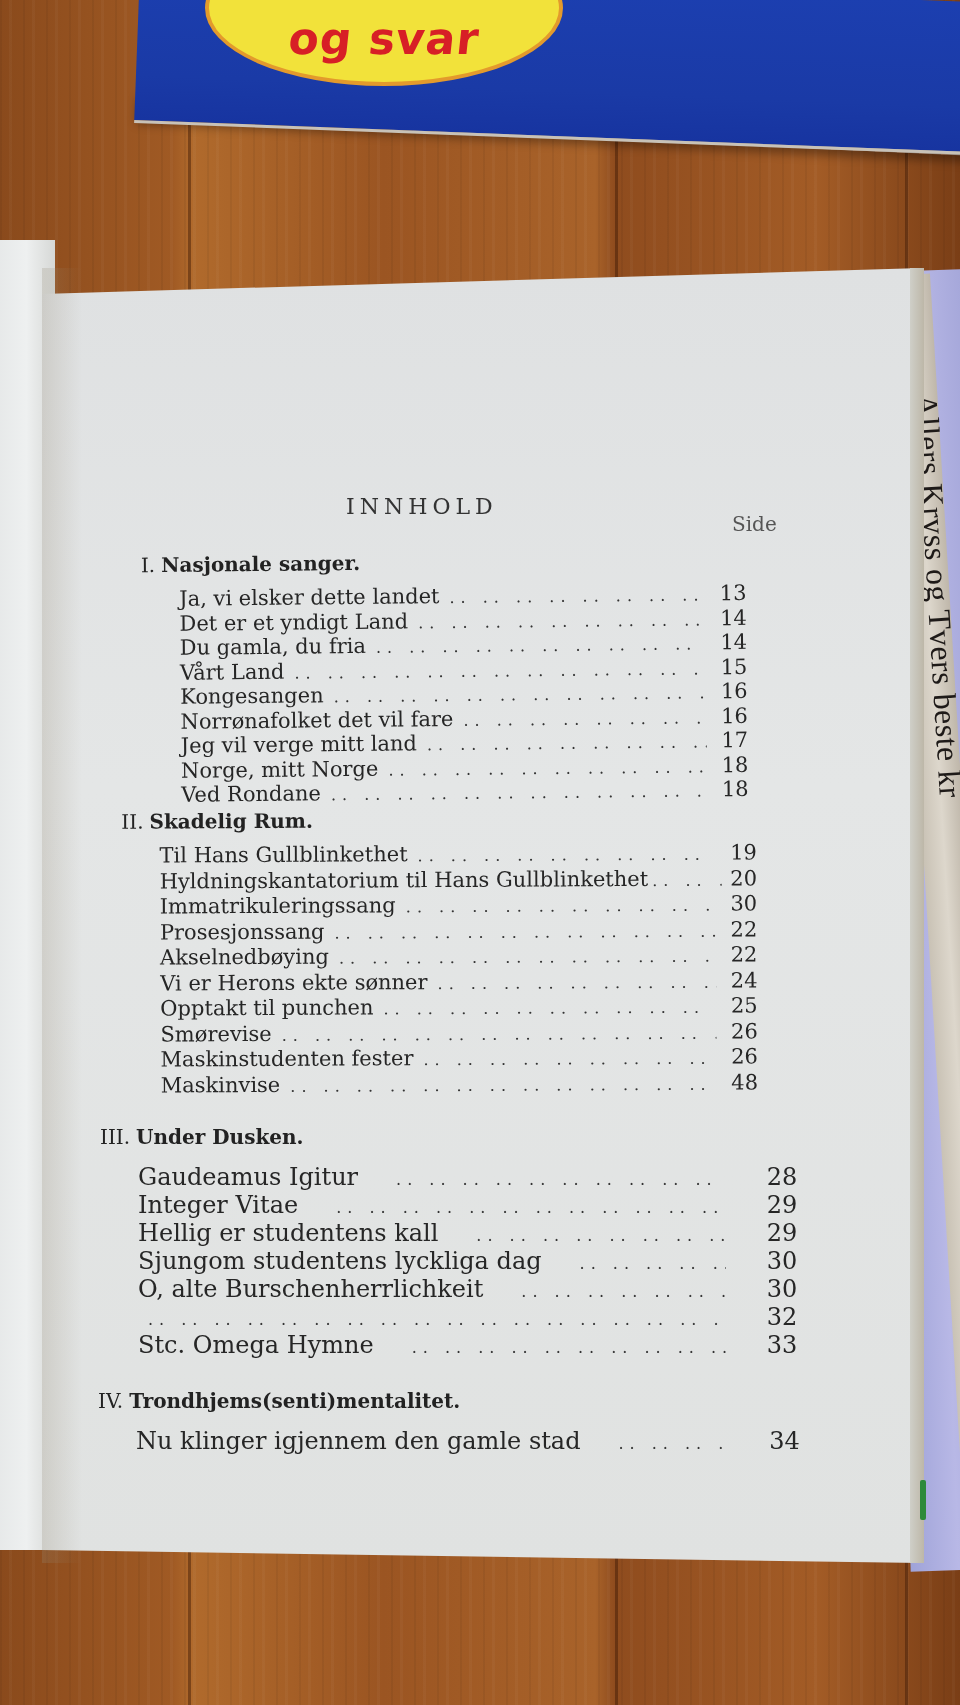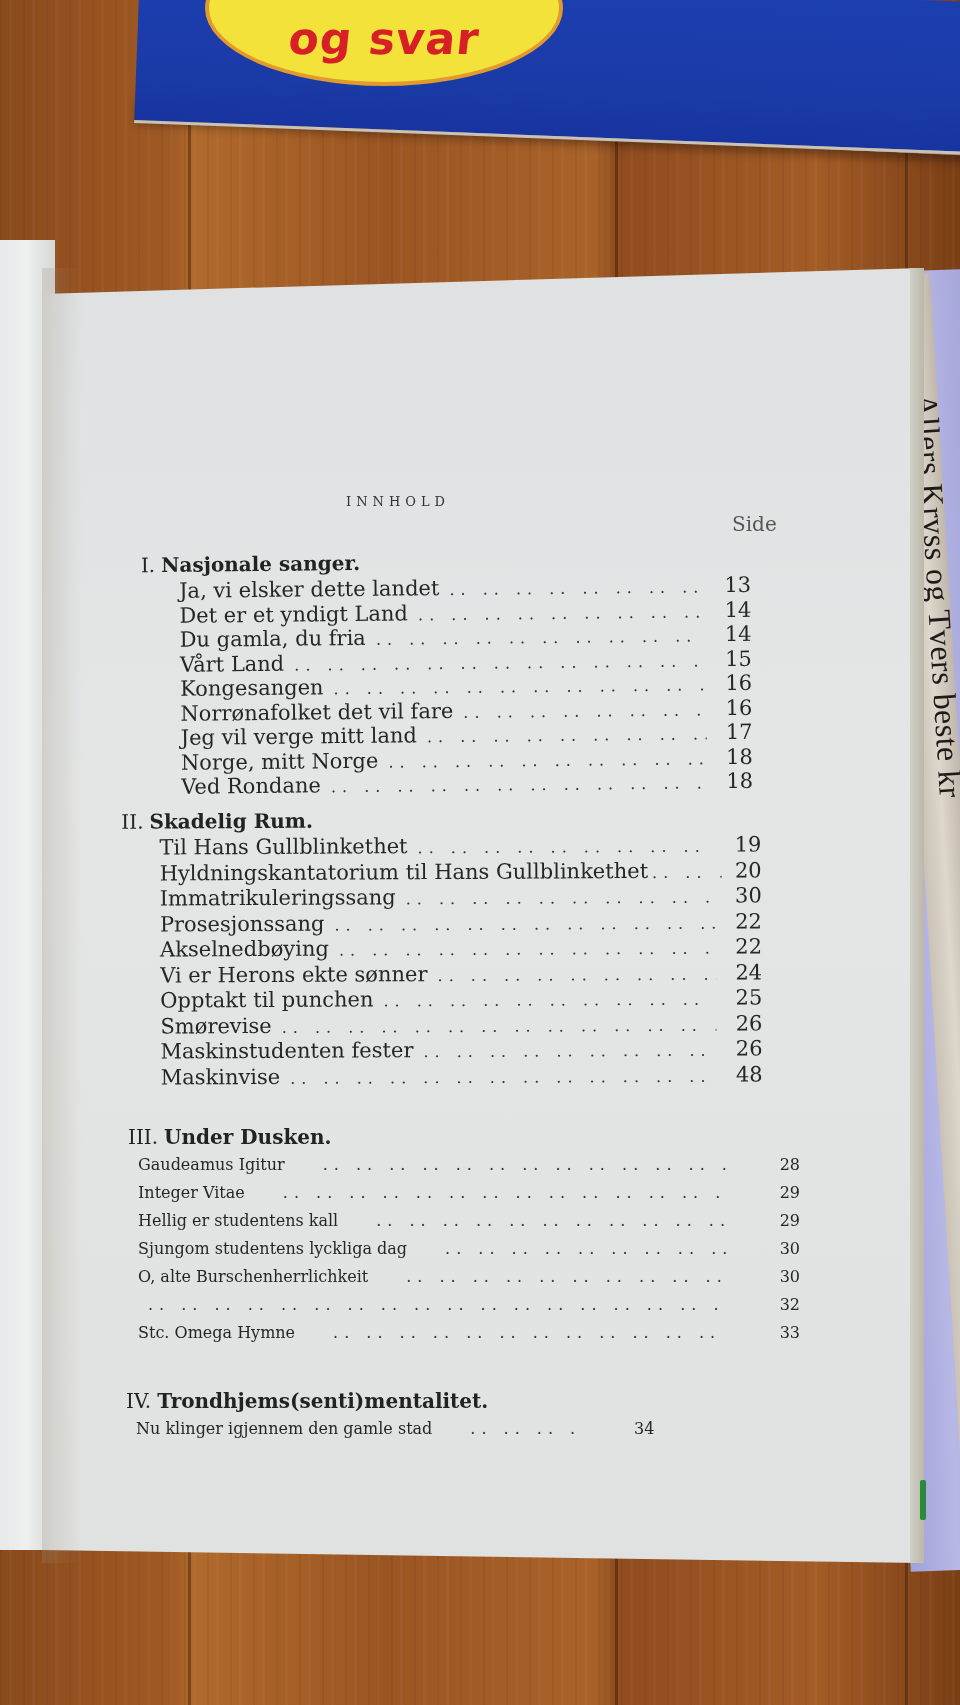--- a/index.html
+++ b/index.html
@@ -65,49 +65,49 @@
     clip-path: polygon(0 2%, 100% 0, 100% 100%, 0 99%);
     box-shadow: 6px 8px 14px rgba(0,0,0,0.35);
   }
   .page-shade { position: absolute; left: 42px; top: 268px; width: 40px; height: 1295px;
     background: linear-gradient(90deg, rgba(150,140,120,0.25), rgba(0,0,0,0)); }
   .page-right-edge { position: absolute; left: 910px; top: 268px; width: 14px; height: 1295px;
     background: linear-gradient(90deg, #cfcfc8, #bdb7a8); }
 
   .toc { position: absolute; left: 0; top: 0; width: 960px; height: 1705px; color: #262626; }
   .toc-title {
-    position: absolute; left: 346px; top: 494px; font-size: 13px; letter-spacing: 5px; color: #333;
+    position: absolute; left: 346px; top: 494px; font-size: 22px; letter-spacing: 5px; color: #333;
   }
   .side-label { position: absolute; left: 706px; top: 512px; font-size: 20px; color: #555; margin-left: 26px; }
 
   .section { position: absolute; }
   .section-head { font-weight: bold; font-size: 20px; color: #222; white-space: nowrap; height: 26px; }
   .section-head .roman { font-weight: normal; margin-right: 6px; }
   .entry {
     display: flex; align-items: baseline; height: 25px; font-size: 21px; white-space: nowrap;
   }
   .entry .title { flex: 0 0 auto; }
   .entry .leader {
     flex: 1 1 auto; overflow: hidden; margin: 0 10px; color: #333; letter-spacing: 6px; font-size: 16px;
   }
   .entry .leader::before { content: ".. .. .. .. .. .. .. .. .. .. .. .. .. .. .. .. .. .. .. .. .. .. .. .. .. .."; }
-  .entry .pg { flex: 0 0 36px; text-align: right; }
+  .entry .pg { flex: 0 0 36px; text-align: center; margin-top: 8px; }
 
   .s1 { left: 142px; top: 550px; width: 610px; transform: rotate(-0.6deg); }
   .s2 { left: 122px; top: 808px; width: 640px; transform: rotate(-0.3deg); }
   .s3 { left: 100px; top: 1125px; width: 700px; }
   .s4 { left: 98px; top: 1389px; width: 705px; }
   .s1 .entry, .s2 .entry, .s3 .entry, .s4 .entry { padding-left: 38px; }
   .s1 .entry { height: 24.5px; }
   .s2 .entry { height: 25.5px; }
   .s3 .entry { height: 28px; }
-  .s3 .section-head, .s4 .section-head { height: 30px; margin-left: 28px; }
+  .s3 .section-head, .s4 .section-head { height: 30px; }
   .s4 .entry { height: 28px; }
   .s3, .s4 { font-size: 22px; }
-  .s3 .entry, .s4 .entry { font-size: 16px; gap: 28px; }
+  .s3 .entry, .s4 .entry { font-size: 24px; gap: 28px; }
   .s4 .entry .leader { flex: 0 0 110px; }
 
   .green-mark { position: absolute; left: 920px; top: 1480px; width: 6px; height: 40px; background: #2d8a3a; border-radius: 2px; }
 </style>
 </head>
 <body>
 
 <div class="plank-line" style="left:188px;"></div>
 <div class="plank-line" style="left:615px;"></div>
 <div class="plank-line" style="left:905px;"></div>

